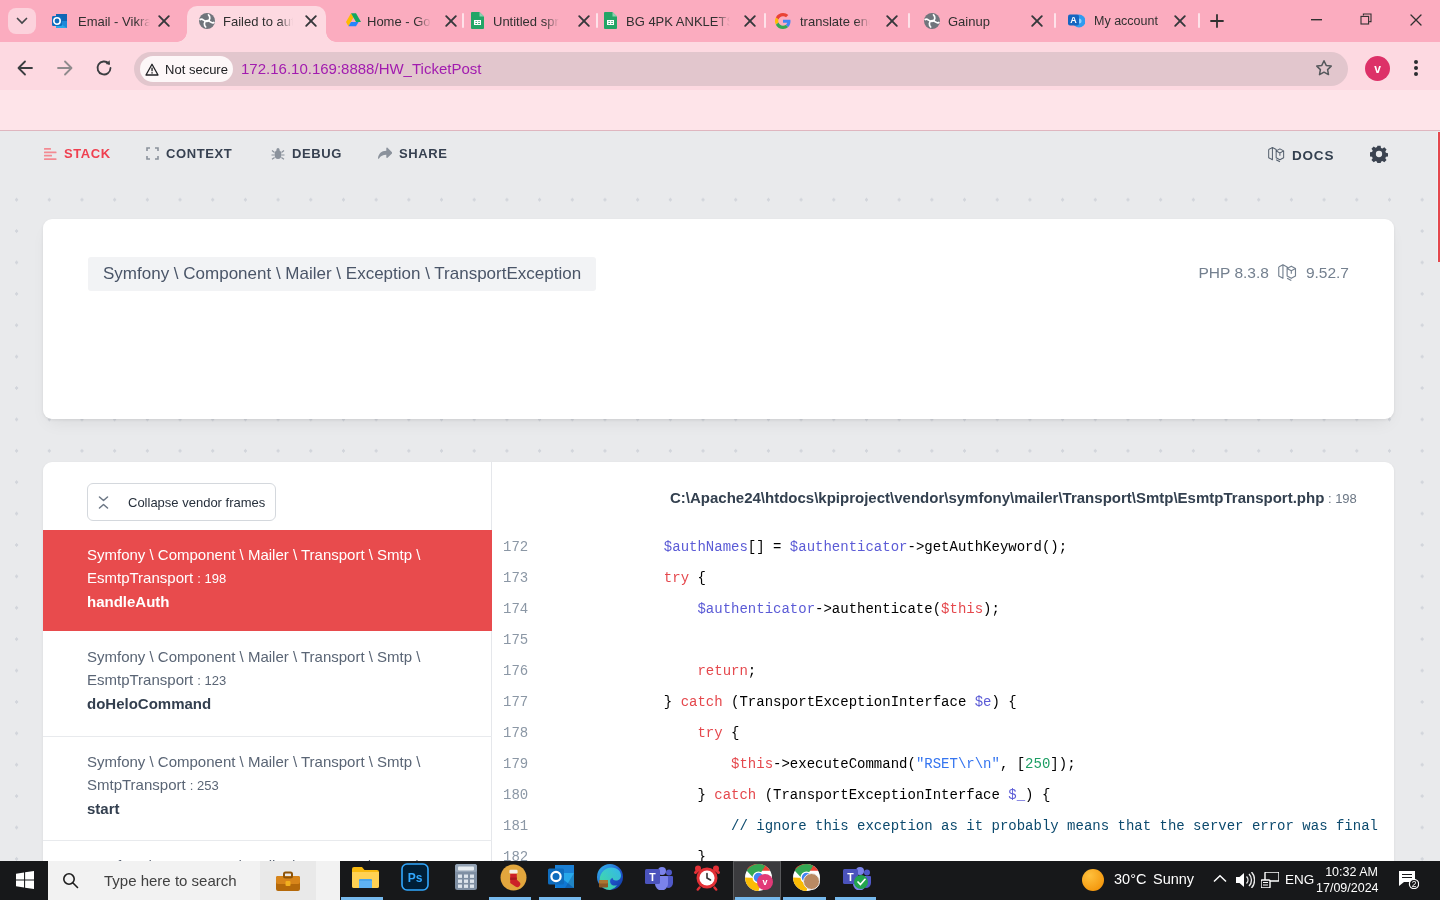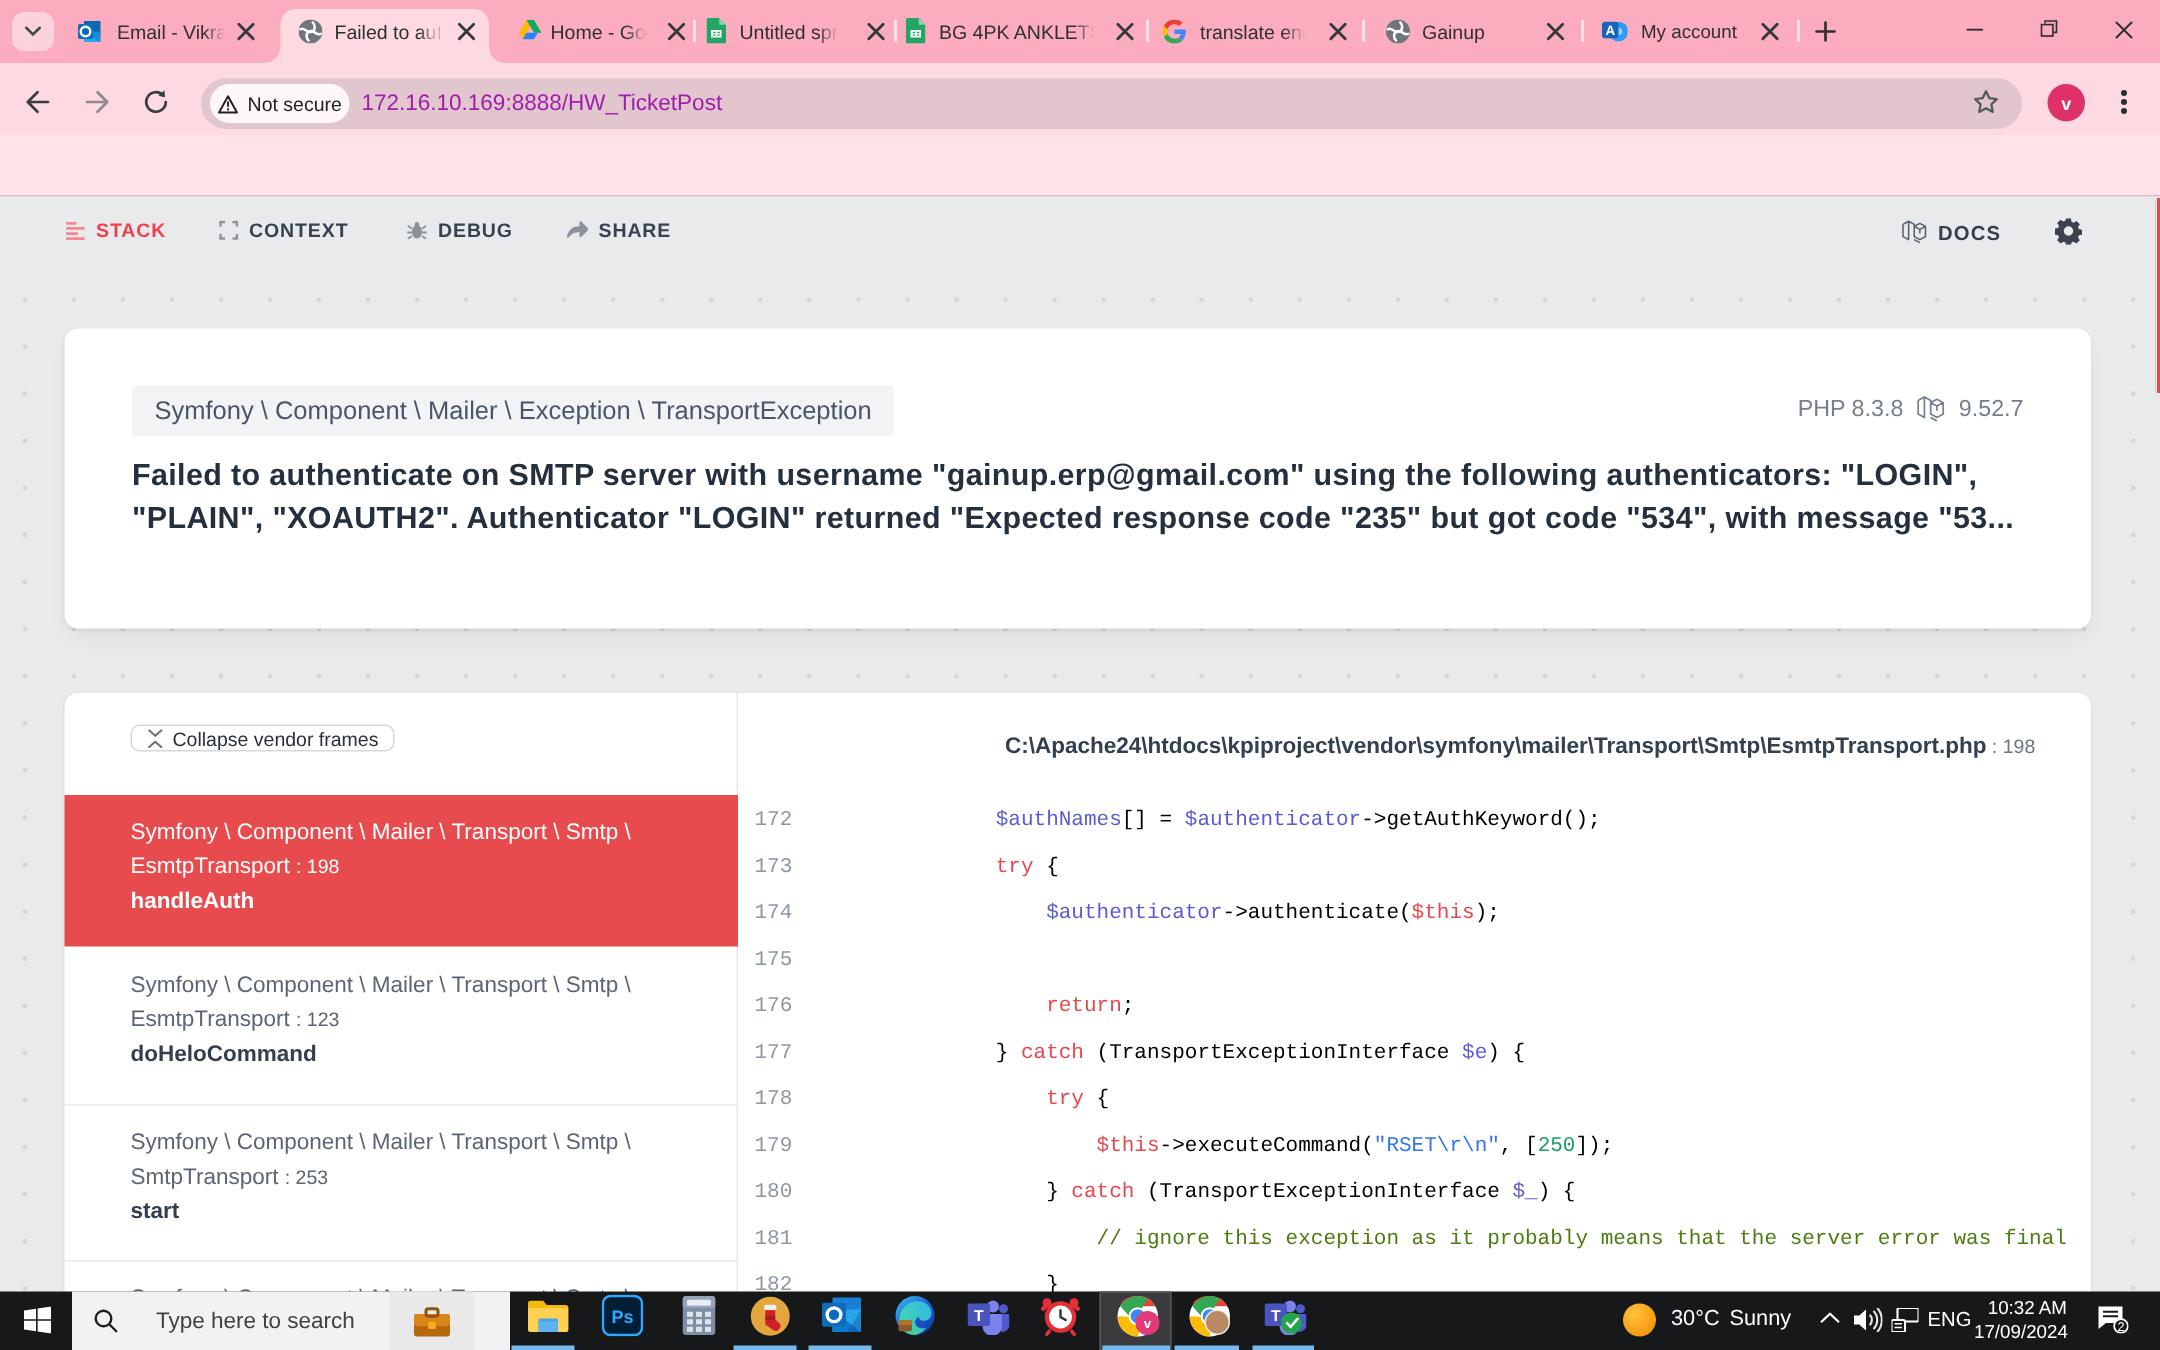--- a/index.html
+++ b/index.html
@@ -25,35 +25,35 @@
 .navitem{position:absolute;top:15px;display:flex;align-items:center;gap:7px;font-size:13px;font-weight:700;letter-spacing:.6px;color:#374151}
 .navitem svg{display:block}
 #stack{color:#ef4050}
 .card{position:absolute;background:#fff;border-radius:9px;box-shadow:0 1px 3px rgba(0,0,0,.07),0 8px 18px -6px rgba(0,0,0,.08)}
 #card1{left:43px;top:88px;width:1351px;height:200px}
 #badge{position:absolute;left:45px;top:38px;height:34px;background:#f2f3f5;border-radius:3px;display:flex;align-items:center;padding:0 15px;font-size:17px;color:#4a5568}
 #meta{position:absolute;right:45px;top:44px;font-size:15.5px;color:#74808f;display:flex;align-items:center;gap:9px}
 #errtitle{position:absolute;left:45px;top:84px;width:1290px;font-size:20.3px;line-height:29px;font-weight:700;color:#25303e;letter-spacing:0.25px}
 #card2{left:43px;top:331px;width:1351px;height:531px;border-radius:9px 9px 0 0;box-shadow:0 1px 3px rgba(0,0,0,.07)}
 #leftcol{position:absolute;left:0;top:0;width:449px;height:531px;border-right:1px solid #e5e7eb}
-#collapsebtn{position:absolute;left:44px;top:21px;height:18px;border:1px solid #d4d8dd;border-radius:6px;background:#fff;display:flex;align-items:center;gap:6px;padding:0 10px;font-size:13px;color:#27303c}
+#collapsebtn{position:absolute;left:44px;top:21px;height:38px;border:1px solid #d4d8dd;border-radius:6px;background:#fff;display:flex;align-items:center;gap:19px;padding:0 10px;font-size:13px;color:#27303c}
 .frame{position:absolute;left:0;width:449px;padding:13px 16px 0 44px}
 .fpath{font-size:15px;line-height:23px;color:#5a6575}
 .fnum{font-size:13px}
 .fmethod{font-size:15px;font-weight:700;color:#333f4f;line-height:23px}
 #frame1{top:68px;height:101px;background:#e84b4d}
 #frame1 .fpath,#frame1 .fmethod{color:#fff}
 .fdiv{position:absolute;left:0;width:449px;border-top:1px solid #e8eaed}
 
 #codehead{position:absolute;left:627px;top:27px;font-size:15px;font-weight:700;color:#33404f;white-space:nowrap}
 #codehead .sfx{font-weight:400;font-size:13px;color:#6b7684}
 .cl{position:absolute;left:450px;width:900px;height:31px;white-space:pre;font-family:"Liberation Mono",monospace;font-size:14px;line-height:31px;overflow:hidden}
 .ln{position:absolute;left:10px;color:#8b97a5;font-family:"Liberation Mono",monospace;font-size:14px}
 .code{position:absolute;left:70px;white-space:pre}
-.kw{color:#e5484d}.vr{color:#5b5bd6}.st{color:#3575f0}.nm{color:#1d9e64}.cm{color:#4d7c0f}
+.kw{color:#e5484d}.vr{color:#5b5bd6}.st{color:#3575f0}.nm{color:#1d9e64}.cm{color:#0c4a6e}
 
 #pagescroll{position:absolute;right:0;top:1px;width:3.5px;height:130px;background:#e5484d;border-left:1px solid #ecf3f6}
 
 #taskbar{position:absolute;left:0;top:861px;width:1440px;height:39px;background:#17181a}
 #searchbox{position:absolute;left:48px;top:0;width:292px;height:39px;background:#f2f2f2;display:flex;align-items:center}
 #searchbox span{font-size:15px;color:#414141}
 .tbicon{position:absolute;top:0;width:32px;height:32px;display:flex;align-items:center;justify-content:flex-end}
 .underline{position:absolute;top:36px;height:3px;background:#76b9ed}
 .traytxt{position:absolute;color:#fff;font-size:15px;white-space:nowrap}
 </style></head><body>
@@ -280,21 +280,20 @@
   </div>
   <div id="card1" class="card">
     <div id="badge">Symfony \ Component \ Mailer \ Exception \ TransportException</div>
     <div id="meta">
         <span>PHP 8.3.8</span>
         <svg width="19" height="20" viewBox="0 0 50 52" fill="none" stroke="#74808f" stroke-width="3" stroke-linejoin="round">
           <path d="M2 10l11-6 11 6v24l11 6 11-6V14M24 40l11 6M2 10v24l11 6V16M13 4v12M35 8l11 6-11 6-11-6zM35 20v8"></path>
         </svg>
         <span>9.52.7</span>
       </div>
-    <div id="errtitle">Failed to authenticate on SMTP server with username "gainup.erp@gmail.com" using the following authenticators: "LOGIN",<br>"PLAIN", "XOAUTH2". Authenticator "LOGIN" returned "Expected response code "235" but got code "534", with message "53...</div>
   </div>
   <div id="card2" class="card">
     <div id="leftcol">
       <div id="collapsebtn">
           <svg width="11" height="13" viewBox="0 0 11 13">
             <g fill="none" stroke="#6b7684" stroke-width="1.5" stroke-linecap="round" stroke-linejoin="round">
               <path d="M1.5 1l4 3.5L9.5 1M1.5 12l4-3.5 4 3.5"></path>
             </g>
           </svg>
           <span>Collapse vendor frames</span>

